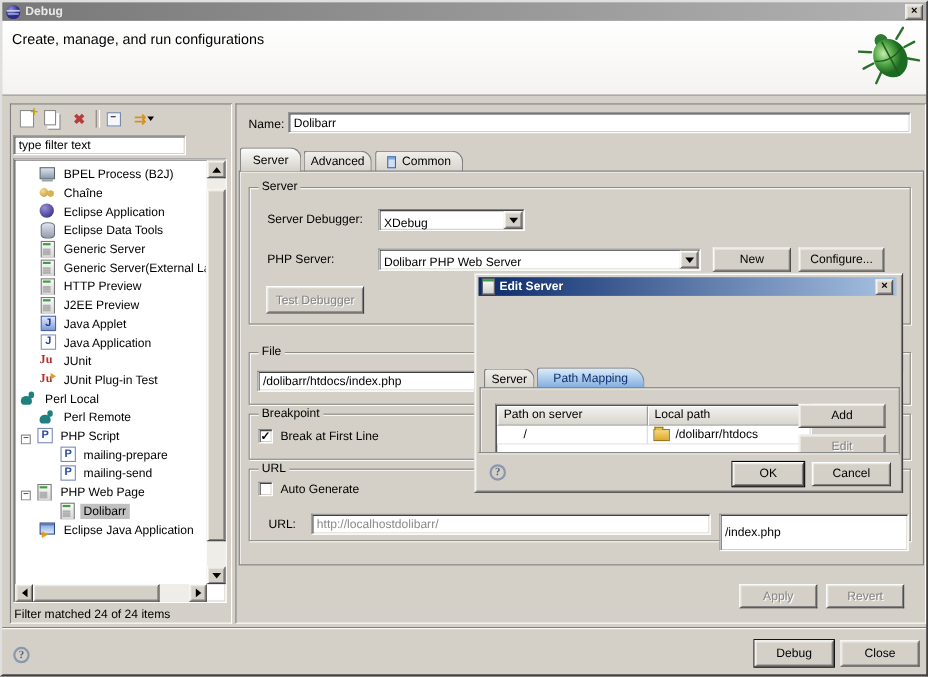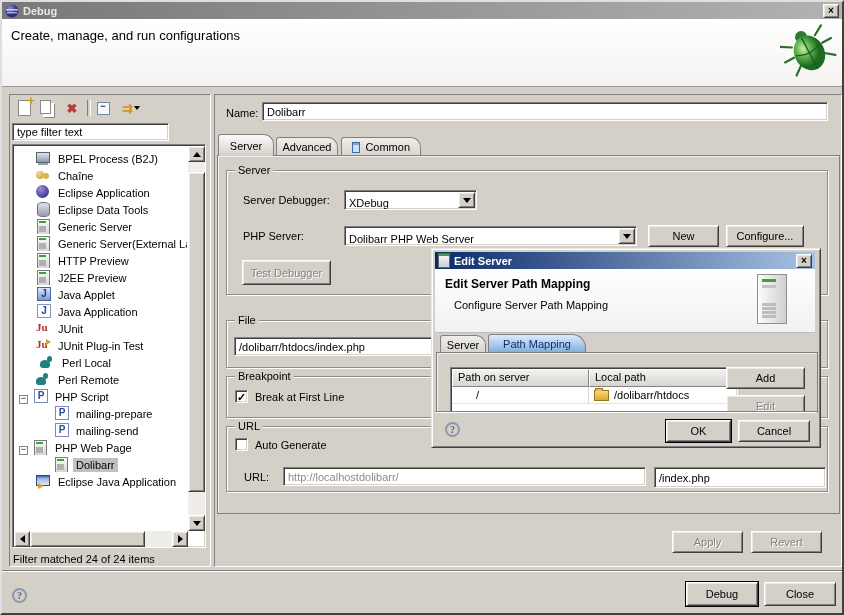--- a/index.html
+++ b/index.html
@@ -241,21 +241,21 @@
             <span class="tlabel">Java Application</span>
           </div>
         <div class="trow" style="padding-left:20px">
             <span class="ti ti-junit"></span>
             <span class="tlabel">JUnit</span>
           </div>
         <div class="trow" style="padding-left:20px">
             <span class="ti ti-junitp"></span>
             <span class="tlabel">JUnit Plug-in Test</span>
           </div>
-        <div class="trow" style="padding-left:24px">
+        <div class="trow" style="padding-left:3px">
             <span class="ti ti-perl"></span>
             <span class="tlabel">Perl Local</span>
           </div>
         <div class="trow" style="padding-left:20px">
             <span class="ti ti-perl"></span>
             <span class="tlabel">Perl Remote</span>
           </div>
         <div class="trow" style="padding-left:4px">
             <span class="exp">−</span>
             <span class="ti ti-php"></span>
@@ -353,42 +353,35 @@
     <span class="cb" style="left:8px;top:13px">✓</span>
     <span class="a" style="left:28px;top:14px">Break at First Line</span>
   </div>
 
   <div class="group" style="left:224px;top:424px;width:602px;height:66px">
     <span class="glabel">URL</span>
     <span class="cb" style="left:8px;top:11px"></span>
     <span class="a" style="left:28px;top:12px">Auto Generate</span>
     <span class="a" style="left:17px;top:44px">URL:</span>
     <input class="field gray" style="left: 56px; top: 40px; width: 363px; height: 19px;" value="http://localhostdolibarr/">
-    <input class="field" style="left: 427px; top: 40px; width: 172px; height: 21px;" value="/index.php">
+    <input class="field" style="left: 427px; top: 40px; width: 172px; height: 34px;" value="/index.php">
   </div>
 
   <div class="a raised btn dis" style="left:670px;top:529px;width:71px;height:22px">Apply</div>
   <div class="a raised btn dis" style="left:749px;top:529px;width:71px;height:22px">Revert</div>
 
   <div class="a" style="left:429px;top:246px;width:388px;height:198px;z-index:10;background:#d4d0c8;
        border:1px solid;border-color:#e6e6e6 #404040 #404040 #e6e6e6;box-shadow:inset 1px 1px 0 #fff,inset -1px -1px 0 #808080">
 
     <div class="a tbar" style="left:3px;top:3px;width:380px;height:17px;background:linear-gradient(90deg,#0b2a6b,#a7c2e2)">
       <span style="width:10px;height:13px;background:linear-gradient(#fbfbfb,#cfcfcf);border:1px solid #666;box-shadow:inset 0 2px 0 #3f9e3f"></span>
       <span class="txt" style="color:#fff">Edit Server</span>
       <div class="raised xbtn">×</div>
     </div>
 
-    <div class="a" style="left:3px;top:20px;width:380px;height:63px;background:linear-gradient(#ffffff,#f1f1f1);border-bottom:1px solid #bdbdbd">
-      <div class="a" style="left:10px;top:8px;font-size:12px;font-weight:bold">Edit Server Path Mapping</div>
-      <div class="a" style="left:19px;top:30px">Configure Server Path Mapping</div>
-      <div class="tower" style="left:322px;top:5px">
-          <i></i>
-        </div>
-    </div>
 
     <div class="tab" style="left:8px;top:86px;width:46px;height:18px;padding:0 6px">Server</div>
     <div class="tab dtabsel" style="left:56px;top:85px;width:98px;height:19px;border-radius:3px 14px 0 0">Path Mapping</div>
 
     <div class="a" style="left:4px;top:103px;width:380px;height:60px;border:1px solid #808080;border-bottom:none;box-shadow:inset 1px 1px 0 #f0efec"></div>
 
     <div class="a sunken" style="left:18px;top:118px;width:288px;height:46px;background:#fff">
       <div class="thcell" style="left:1px;top:1px;width:137px">Path on server</div>
       <div class="thcell" style="left:138px;top:1px;width:148px">Local path</div>
       <div class="tcell" style="left:1px;top:19px;width:137px;padding-left:24px">/</div>

